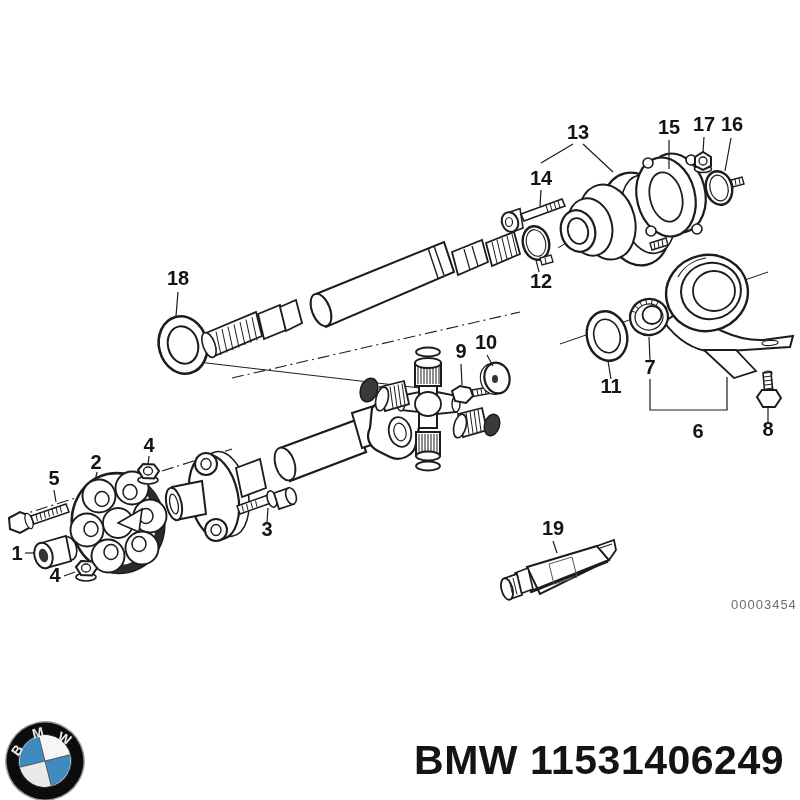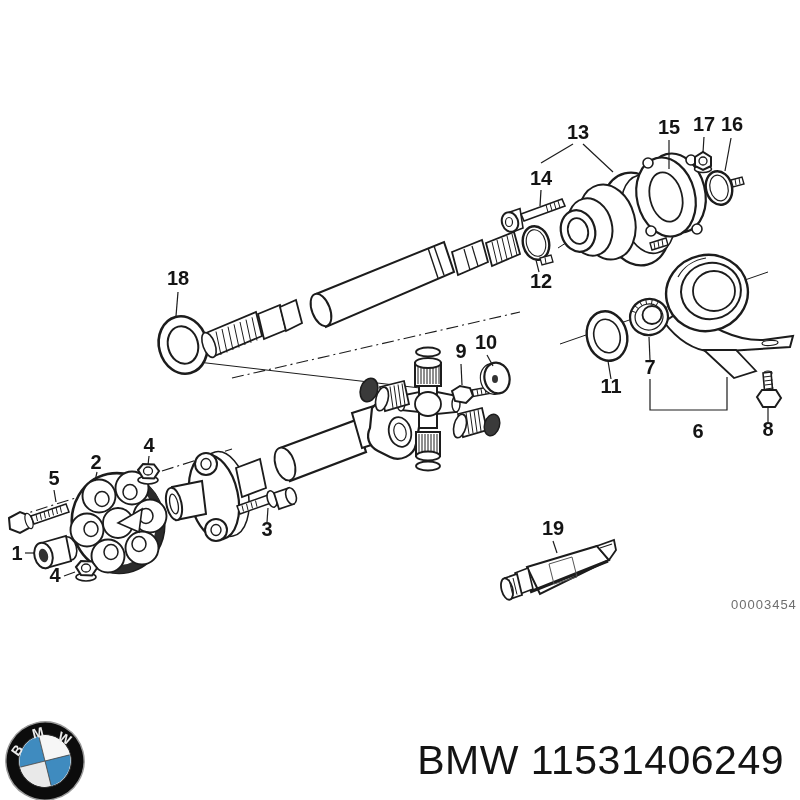--- a/index.html
+++ b/index.html
@@ -5,21 +5,21 @@
   html,body{margin:0;padding:0;background:#ffffff;}
   .page{position:relative;width:800px;height:800px;background:#ffffff;overflow:hidden;
         font-family:"Liberation Sans",sans-serif;}
   .diagram{position:absolute;left:0;top:0;width:800px;height:665px;}
   .part-num{font-family:"Liberation Sans",sans-serif;font-weight:bold;font-size:20px;fill:#141414;}
   .dwg-num{font-family:"Liberation Sans",sans-serif;font-size:13px;fill:#6e6e6e;letter-spacing:1px;}
   .ln{stroke:#1c1c1c;fill:none;}
   .pt{stroke:#1c1c1c;fill:#ffffff;}
   .leader{stroke:#1c1c1c;stroke-width:1.2;fill:none;}
   .footer-text{position:absolute;right:16px;top:740px;font-size:41px;color:#141414;
-               font-weight:normal;letter-spacing:0.5px;line-height:1;}
+               font-weight:bold;letter-spacing:0.5px;line-height:1;}
   .logo{position:absolute;left:3px;top:719px;width:84px;height:84px;}
   .logo-letter{font-family:"Liberation Sans",sans-serif;font-weight:bold;font-size:14px;fill:#ececec;}
 </style>
 </head>
 <body>
 
 <div class="page">
 
 <svg class="diagram" viewBox="0 0 800 665">
 

